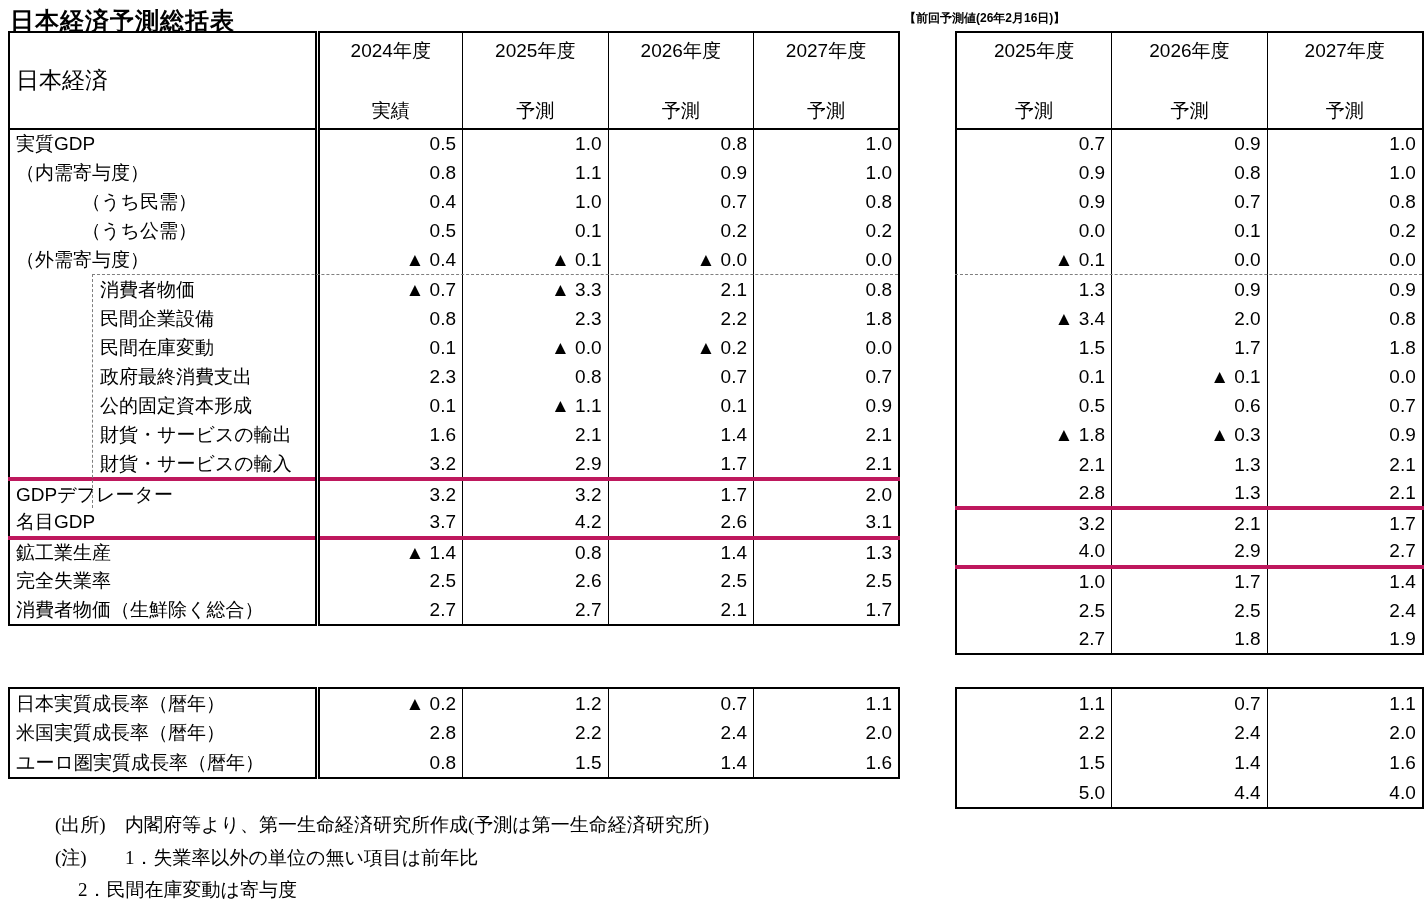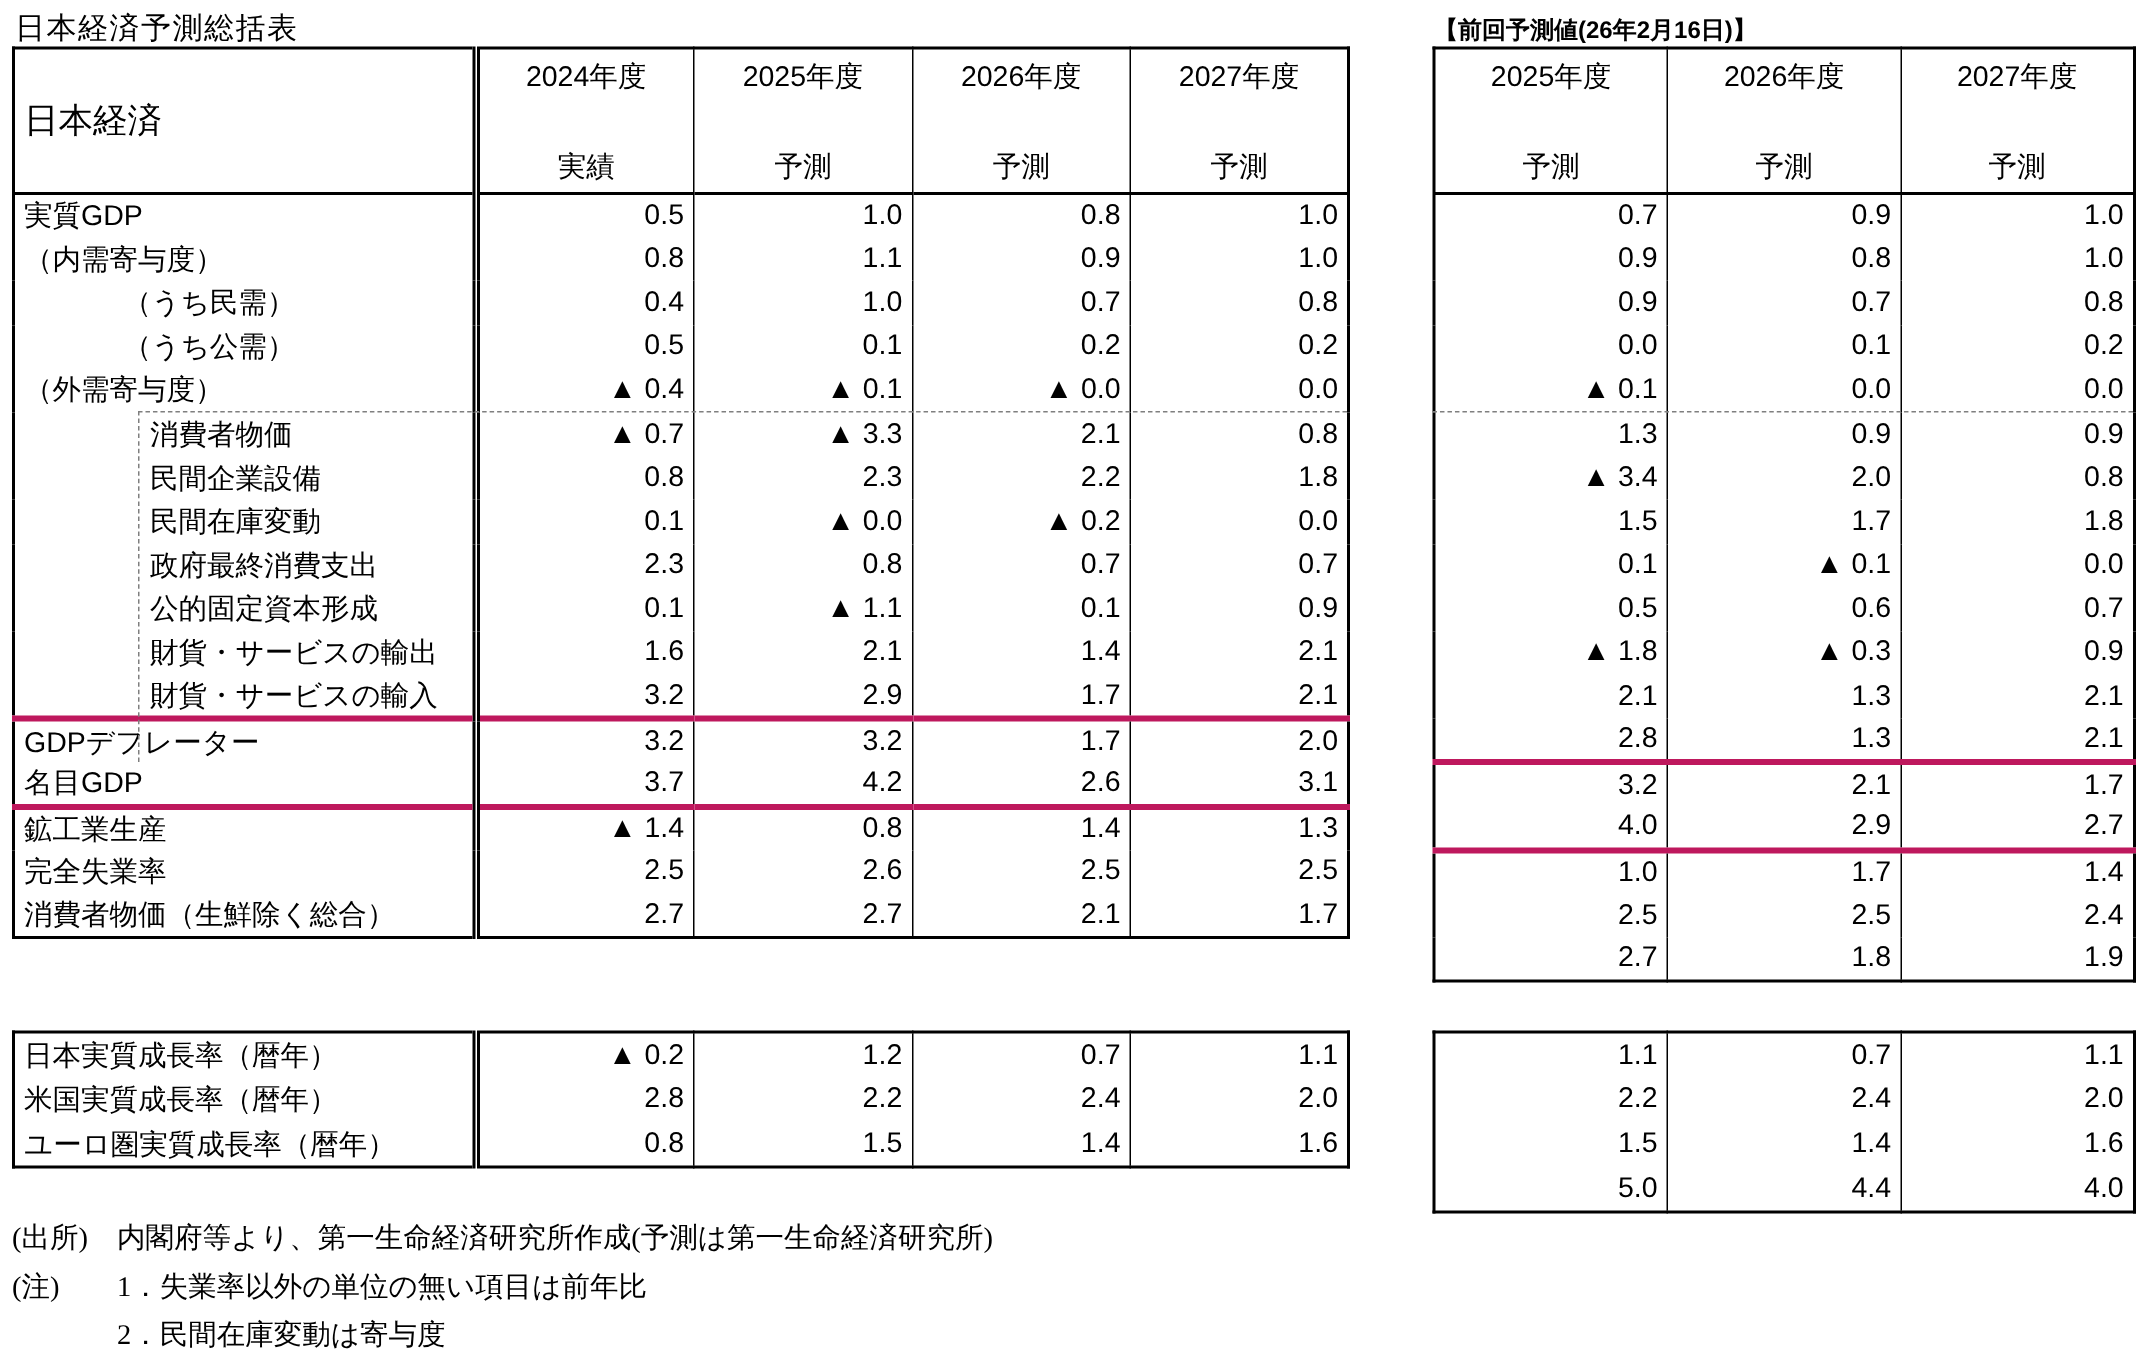--- a/index.html
+++ b/index.html
@@ -3,23 +3,23 @@
 <meta charset="utf-8">
 <style>
   html,body { margin:0; padding:0; }
   body {
     width:1424px; height:903px; background:#ffffff; color:#000;
     font-family:"Liberation Sans","DejaVu Sans",sans-serif;
     position:relative; overflow:hidden;
   }
   .abs { position:absolute; }
 
-  #main-title { left:10px; top:5px; font-size:20px; font-weight:normal;
+  #main-title { left:10px; top:5px; font-size:24px; font-weight:bold;
     border-bottom:2px solid #000; padding:0 4px 1px 0; letter-spacing:1px; }
-  #prev-title { left:956px; top:10px; font-size:16px; font-weight:bold; }
+  #prev-title { left:904px; top:10px; font-size:12px; font-weight:bold; }
 
   .twrap { position:absolute; }
   #w-main       { left:8px;   top:31px; }
   #w-growth     { left:8px;   top:687px; }
   #w-prev       { left:955px; top:31px; }
   #w-prevgrowth { left:955px; top:687px; }
 
   table.tbl { border-collapse:collapse; table-layout:fixed; background:#fff;
     border:2px solid #000; font-size:19px; }
   .tbl td, .tbl th { padding:0; vertical-align:middle; white-space:nowrap;
@@ -45,21 +45,21 @@
   tr.sec td { border-top:4px solid #be185d; }
 
   .dash-h { position:absolute; height:0; border-top:1px dashed #7f7f7f; }
   .dash-v { position:absolute; width:0;  border-left:1px dashed #7f7f7f; }
   #md-h { left:84px; top:243px; width:806px; }
   #md-v { left:84px; top:243px; height:234px; }
   #pd-h { left:0;    top:243px; width:467px; }
 
   .note { font-family:"Liberation Serif","DejaVu Serif",serif; font-size:19px;
     display:flex; }
-  .note .pref { width:70px; flex:0 0 70px; }
+  .note .pref { width:70px; flex:0 0 70px;margin-left:47px; }
   #src-line   { left:8px;  top:812px; }
   #note-line1 { left:8px;  top:845px; }
   #note-line2 { left:78px; top:877px; }
 </style>
 </head>
 <body>
 
 <div class="abs" id="main-title">日本経済予測総括表</div>
 <div class="abs" id="prev-title">【前回予測値(26年2月16日)】</div>
 

